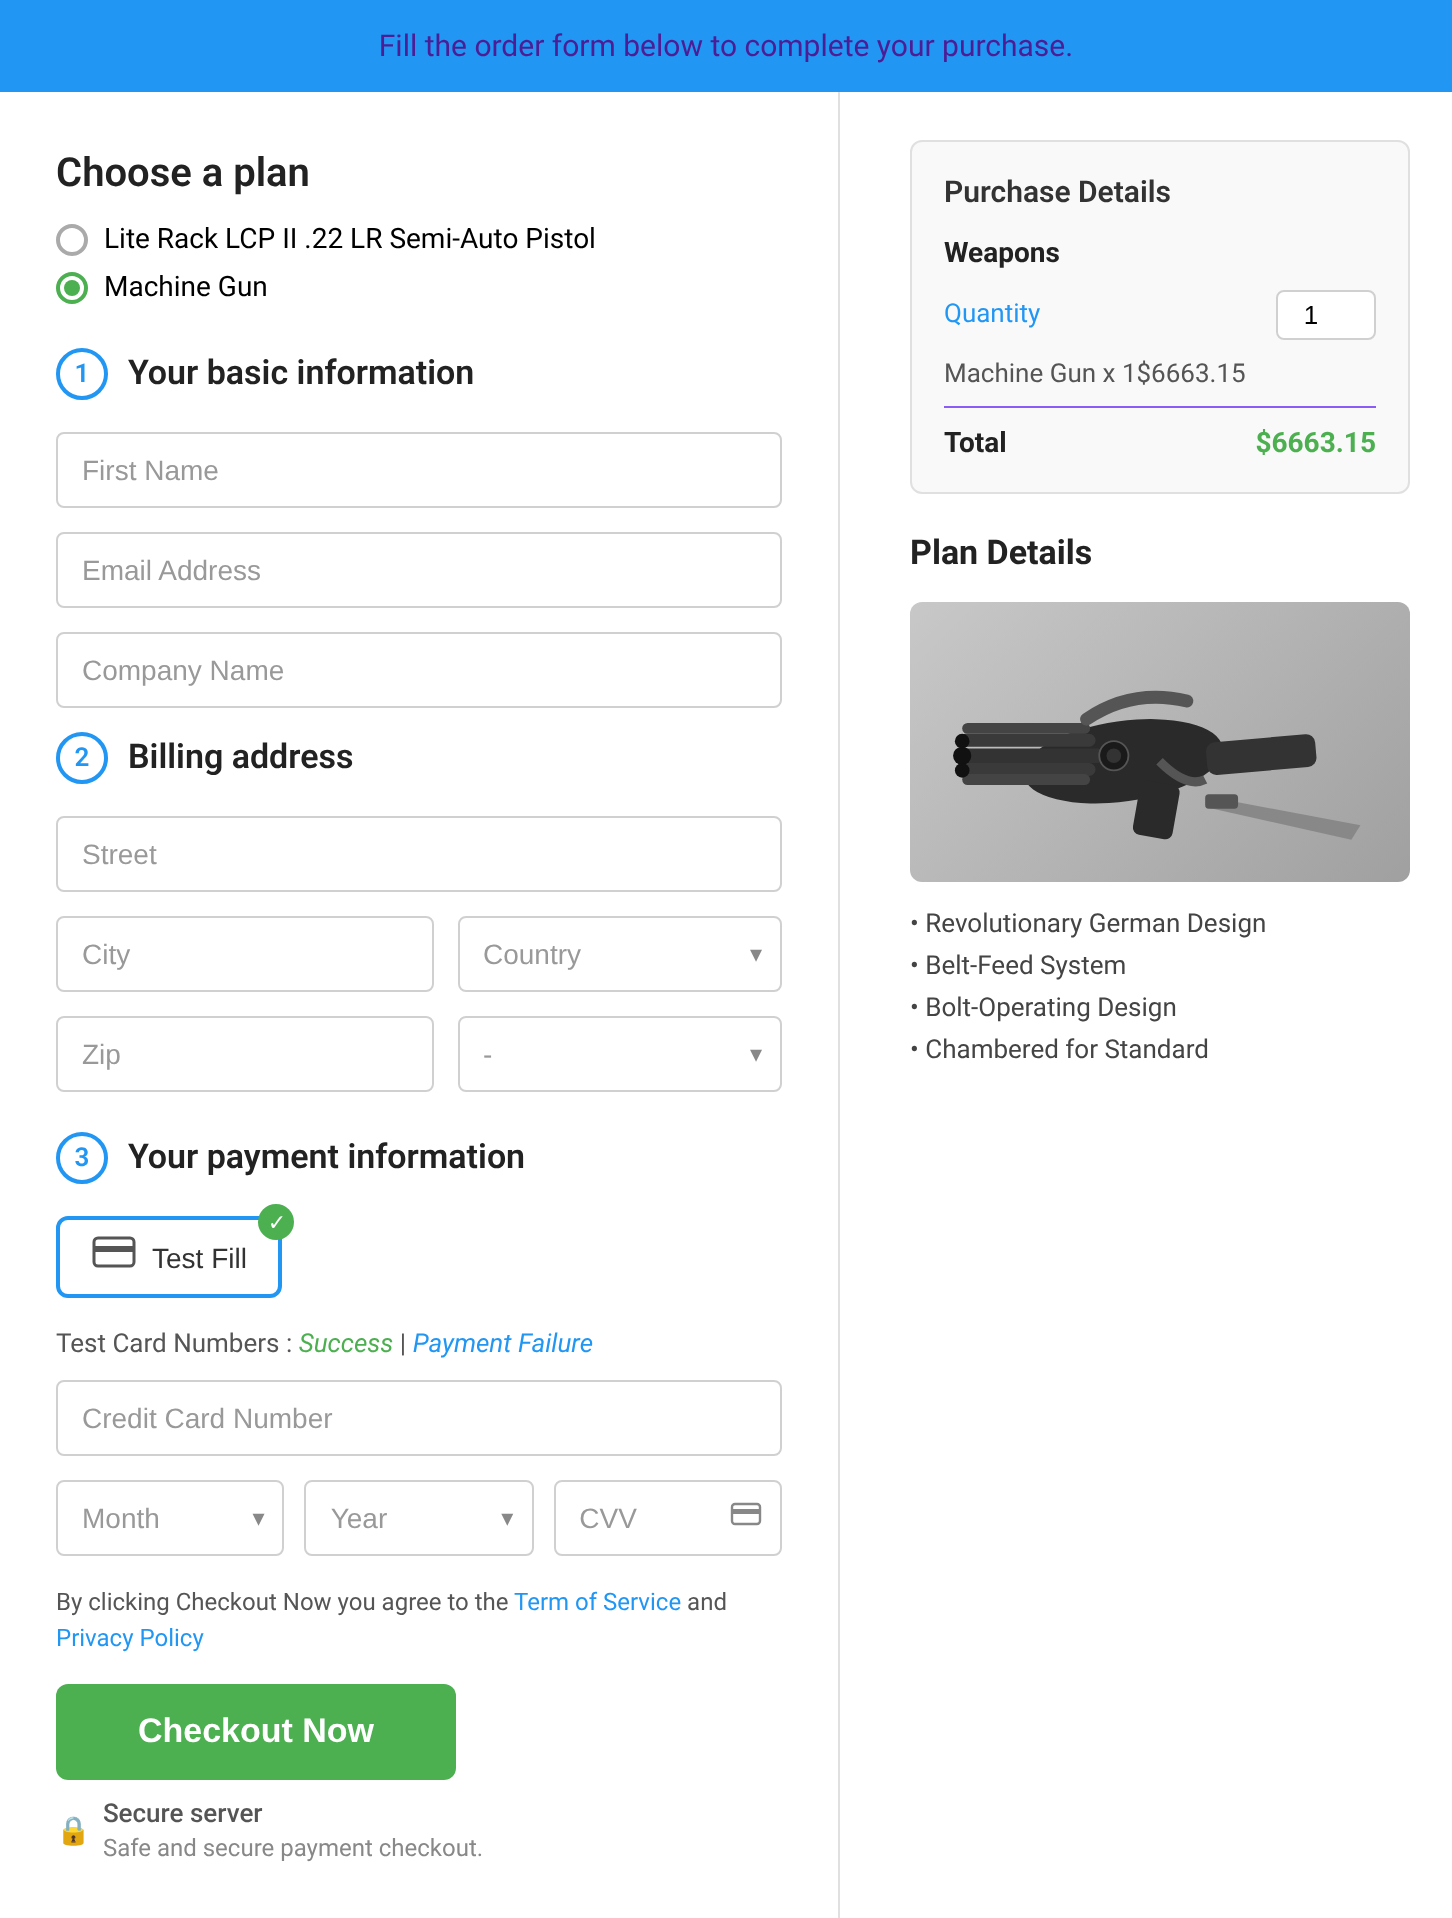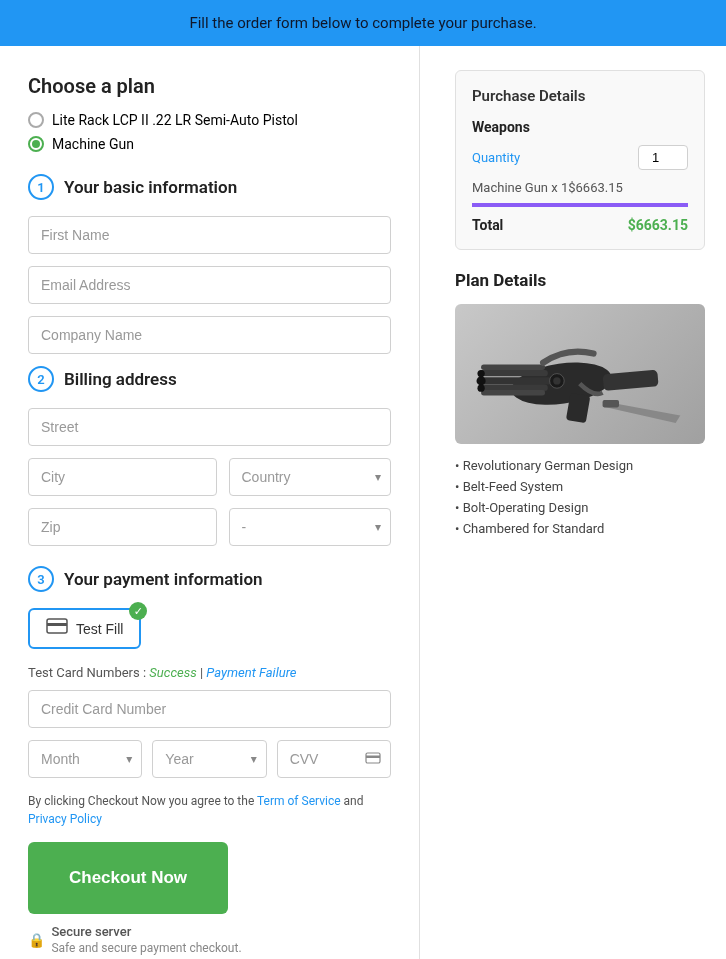--- a/index.html
+++ b/index.html
@@ -4,21 +4,21 @@
   <style>
     * { box-sizing: border-box; margin: 0; padding: 0; }
     body {
       font-family: -apple-system, BlinkMacSystemFont, 'Segoe UI', Roboto, sans-serif;
       background: #e8e8e8;
       min-height: 959px;
       width: 726px;
     }
     .top-banner {
       background: #2196F3;
-      color: #0f172a;
+      color: #4c1d95;
       text-align: center;
       padding: 14px 12px;
       font-size: 15px;
     }
     .main-container {
       display: flex;
       gap: 15px;
       background: #fff;
       margin: 0;
       min-height: 900px;
@@ -208,21 +208,21 @@
       margin: 14px 0 14px 0;
       line-height: 1.5;
     }
     .terms-text a { color: #2196F3; text-decoration: none; }
 
     .checkout-btn {
       background: #4CAF50;
       color: #fff;
       border: none;
       border-radius: 6px;
-      padding: 26px 32px;
+      padding: 14px 32px;
       font-size: 17px;
       font-weight: 600;
       cursor: pointer;
       width: 100%;
       max-width: 200px;
     }
     .secure-info {
       display: flex;
       align-items: center;
       gap: 6px;
@@ -285,21 +285,21 @@
       font-size: 13px;
       color: #555;
       margin-bottom: 8px;
     }
     .total-row {
       display: flex;
       justify-content: space-between;
       font-size: 14px;
       font-weight: 700;
       color: #222;
-      border-top: 4px solid #8b5cf6;
+      border-top: 1px solid #8b5cf6;
       padding-top: 10px;
       margin-top: 6px;
     }
     .total-amount { color: #4CAF50; }
 
     .plan-details-title {
       font-size: 17px;
       font-weight: 700;
       color: #222;
       margin-bottom: 14px;

